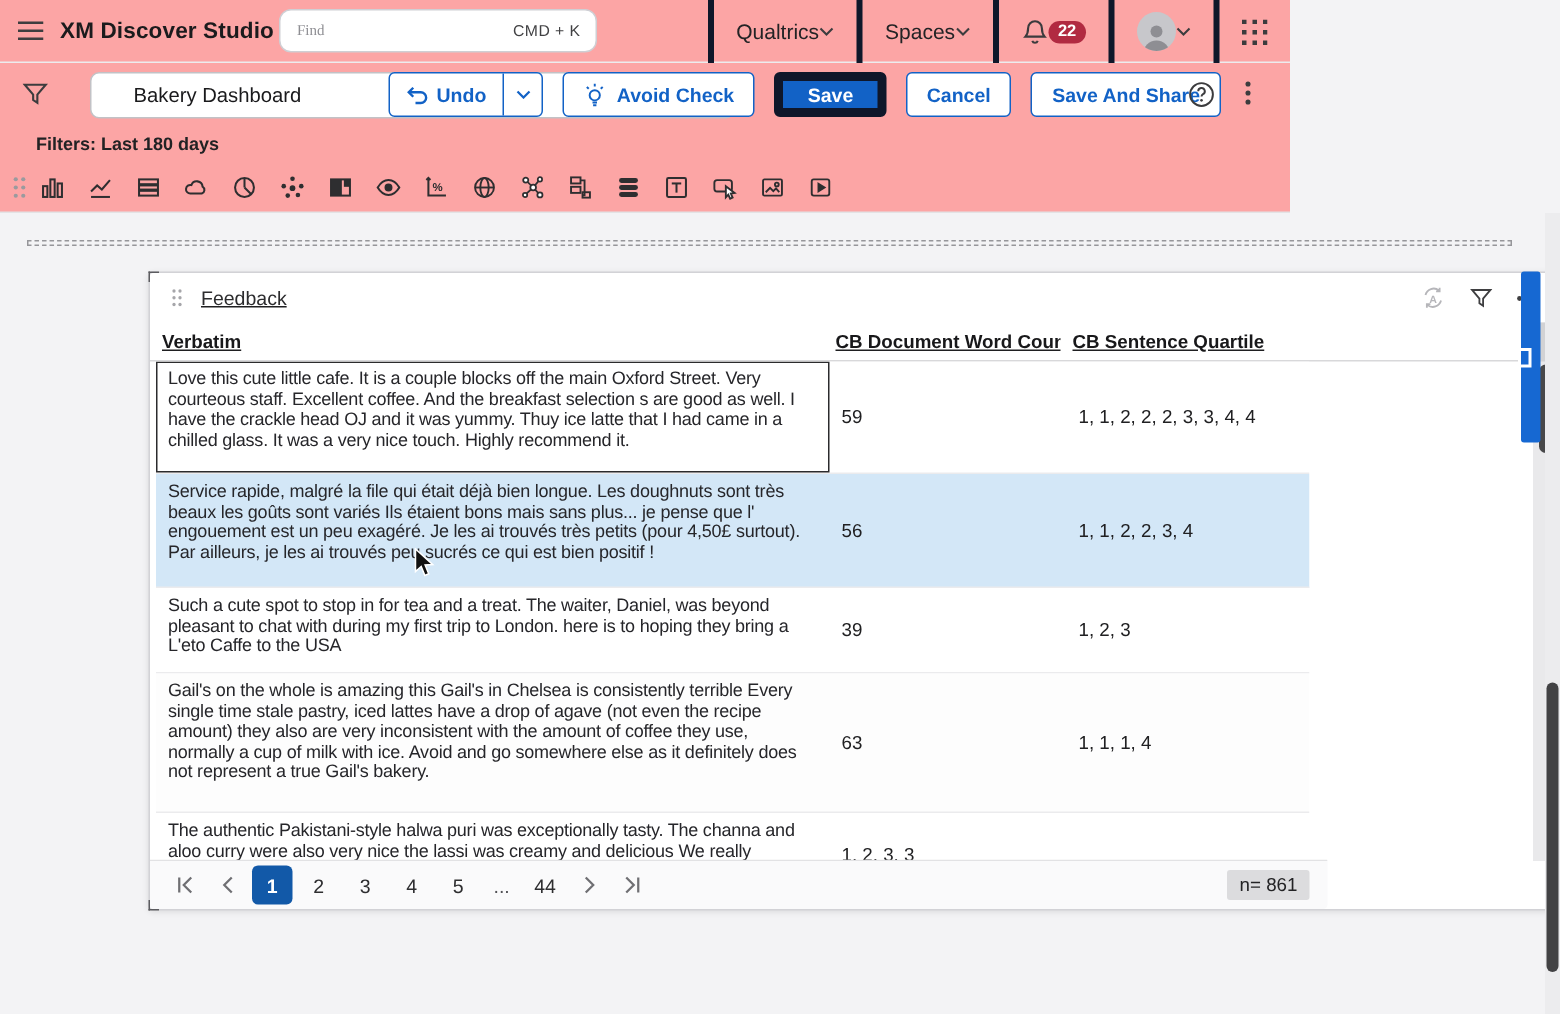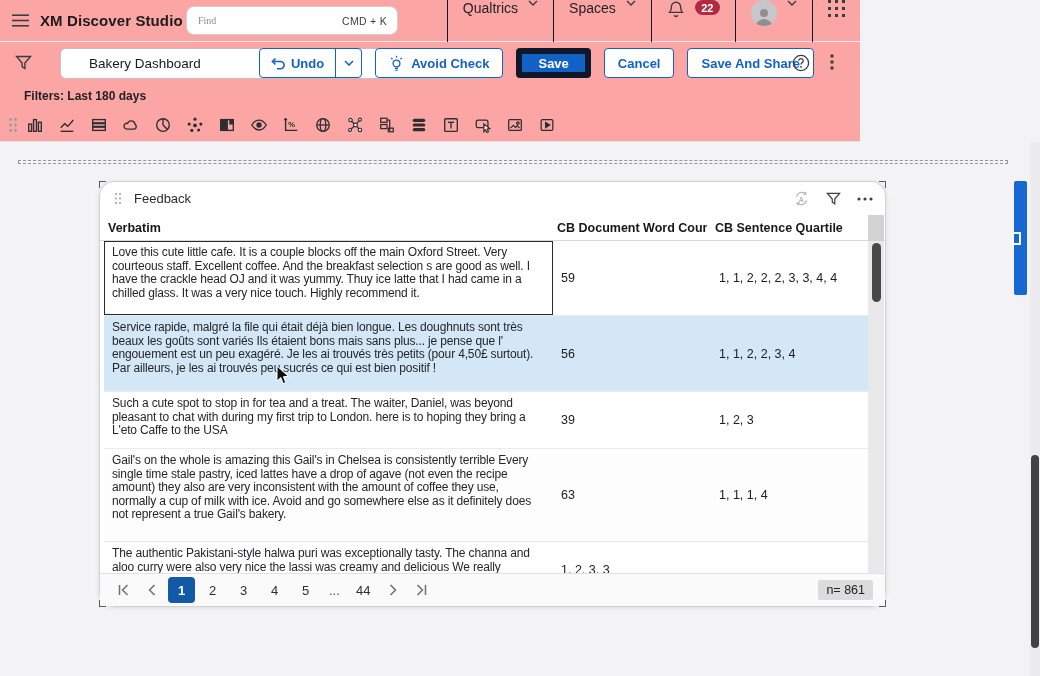--- a/index.html
+++ b/index.html
@@ -16,22 +16,22 @@
     display:flex; align-items:center; }
   .hamburger { width:40px; display:flex; justify-content:center; cursor:pointer; }
   .app-title { font-size:15px; font-weight:700; letter-spacing:.1px; color:#1b1b1d; margin-right:16px; white-space:nowrap; }
   .find-wrap { position:absolute; left:186px; top:6px; width:212px; height:29px;
     border:1px solid #cfcfd4; border-radius:8px; background:#fff; display:flex; align-items:center; }
   .find-input { border:0; outline:0; background:transparent; flex:1; height:100%;
     padding:0 6px 0 11px; font-size:10px; color:#1f1f21; font-family:Liberation Serif, serif; }
   .find-input::placeholder { color:#8e8e93; }
   .find-shortcut { font-size:10.5px; color:#414143; padding-right:10px; letter-spacing:.3px; white-space:nowrap; }
   .topbar-right { position:absolute; right:0; top:0; height:42px; display:flex; align-items:stretch; }
-  .tb-item { display:flex; align-items:flex-start; gap:10px; padding:0 15px;
-    border-left:1px solid #0f172a; cursor:pointer; font-size:14px; color:#232325; }
+  .tb-item { display:flex; align-items:center; gap:0; padding:0 15px;
+    border-left:4px solid #0f172a; cursor:pointer; font-size:14px; color:#232325; }
   .badge-red { background:#b12a41; color:#fff; font-size:11px; font-weight:700;
     border-radius:9px; padding:1.5px 6.5px; }
   .avatar { width:26px; height:26px; border-radius:50%; background:#c7c7cb; overflow:hidden; display:flex; align-items:flex-end; justify-content:center; }
 
   
   .actionbar { position:relative; height:42px; display:flex; align-items:center; }
   .funnel-btn { width:38px; display:flex; justify-content:center; margin-left:4px; cursor:pointer; }
   .dash-name { position:absolute; left:60px; top:6px; width:430px; height:31px;
     border:1px solid #c2c2c6; border-radius:6px; background:#fff; font-size:13.5px;
     color:#1a1a1c; padding:0 28px; outline:0; font-family:inherit; }
@@ -56,23 +56,23 @@
   .widget-toolbar { height:33px; display:flex; align-items:center; padding-left:8px; }
   .wt-drag { color:#9a9a9e; margin-right:8px; }
   .wt-icons { display:flex; align-items:center; gap:14px; color:#2e2e30; }
   .wt-icon { width:18px; height:18px; cursor:pointer; }
 
   
   .drop-line { position:absolute; left:18px; top:160px; width:990px; height:4px;
     border:1px dashed #96969a; }
 
   
-  .widget { position:absolute; left:99px; top:181px; width:787px; height:426px;
-    background:#fff; border:1px solid #d2d2d6; border-radius:15px;
-    box-shadow:0 1px 4px rgba(0,0,0,.10); }
+  .widget { position:absolute; left:99px; top:181px; width:941px; height:426px;
+    background:#fff; border:1px solid #d2d2d6; border-radius:3px;
+    box-shadow:0 1px 4px rgba(0,0,0,.10);text-decoration:underline; }
   .corner { position:absolute; width:7px; height:7px; }
   .corner.tl { left:-1px; top:-1px; border-left:1.5px solid #5c5c60; border-top:1.5px solid #5c5c60; }
   .corner.tr { right:-1px; top:-1px; border-right:1.5px solid #5c5c60; border-top:1.5px solid #5c5c60; }
   .corner.bl { left:-1px; bottom:-1px; border-left:1.5px solid #5c5c60; border-bottom:1.5px solid #5c5c60; }
   .corner.br { right:-1px; bottom:-1px; border-right:1.5px solid #5c5c60; border-bottom:1.5px solid #5c5c60; }
 
   .w-header { height:33px; display:flex; align-items:center; padding:0 12px 0 14px; }
   .w-drag { color:#a6a6aa; margin-right:12px; cursor:grab; }
   .w-title { font-size:13px; color:#2c2c2e; }
   .w-header-right { margin-left:auto; display:flex; align-items:center; gap:16px; }

